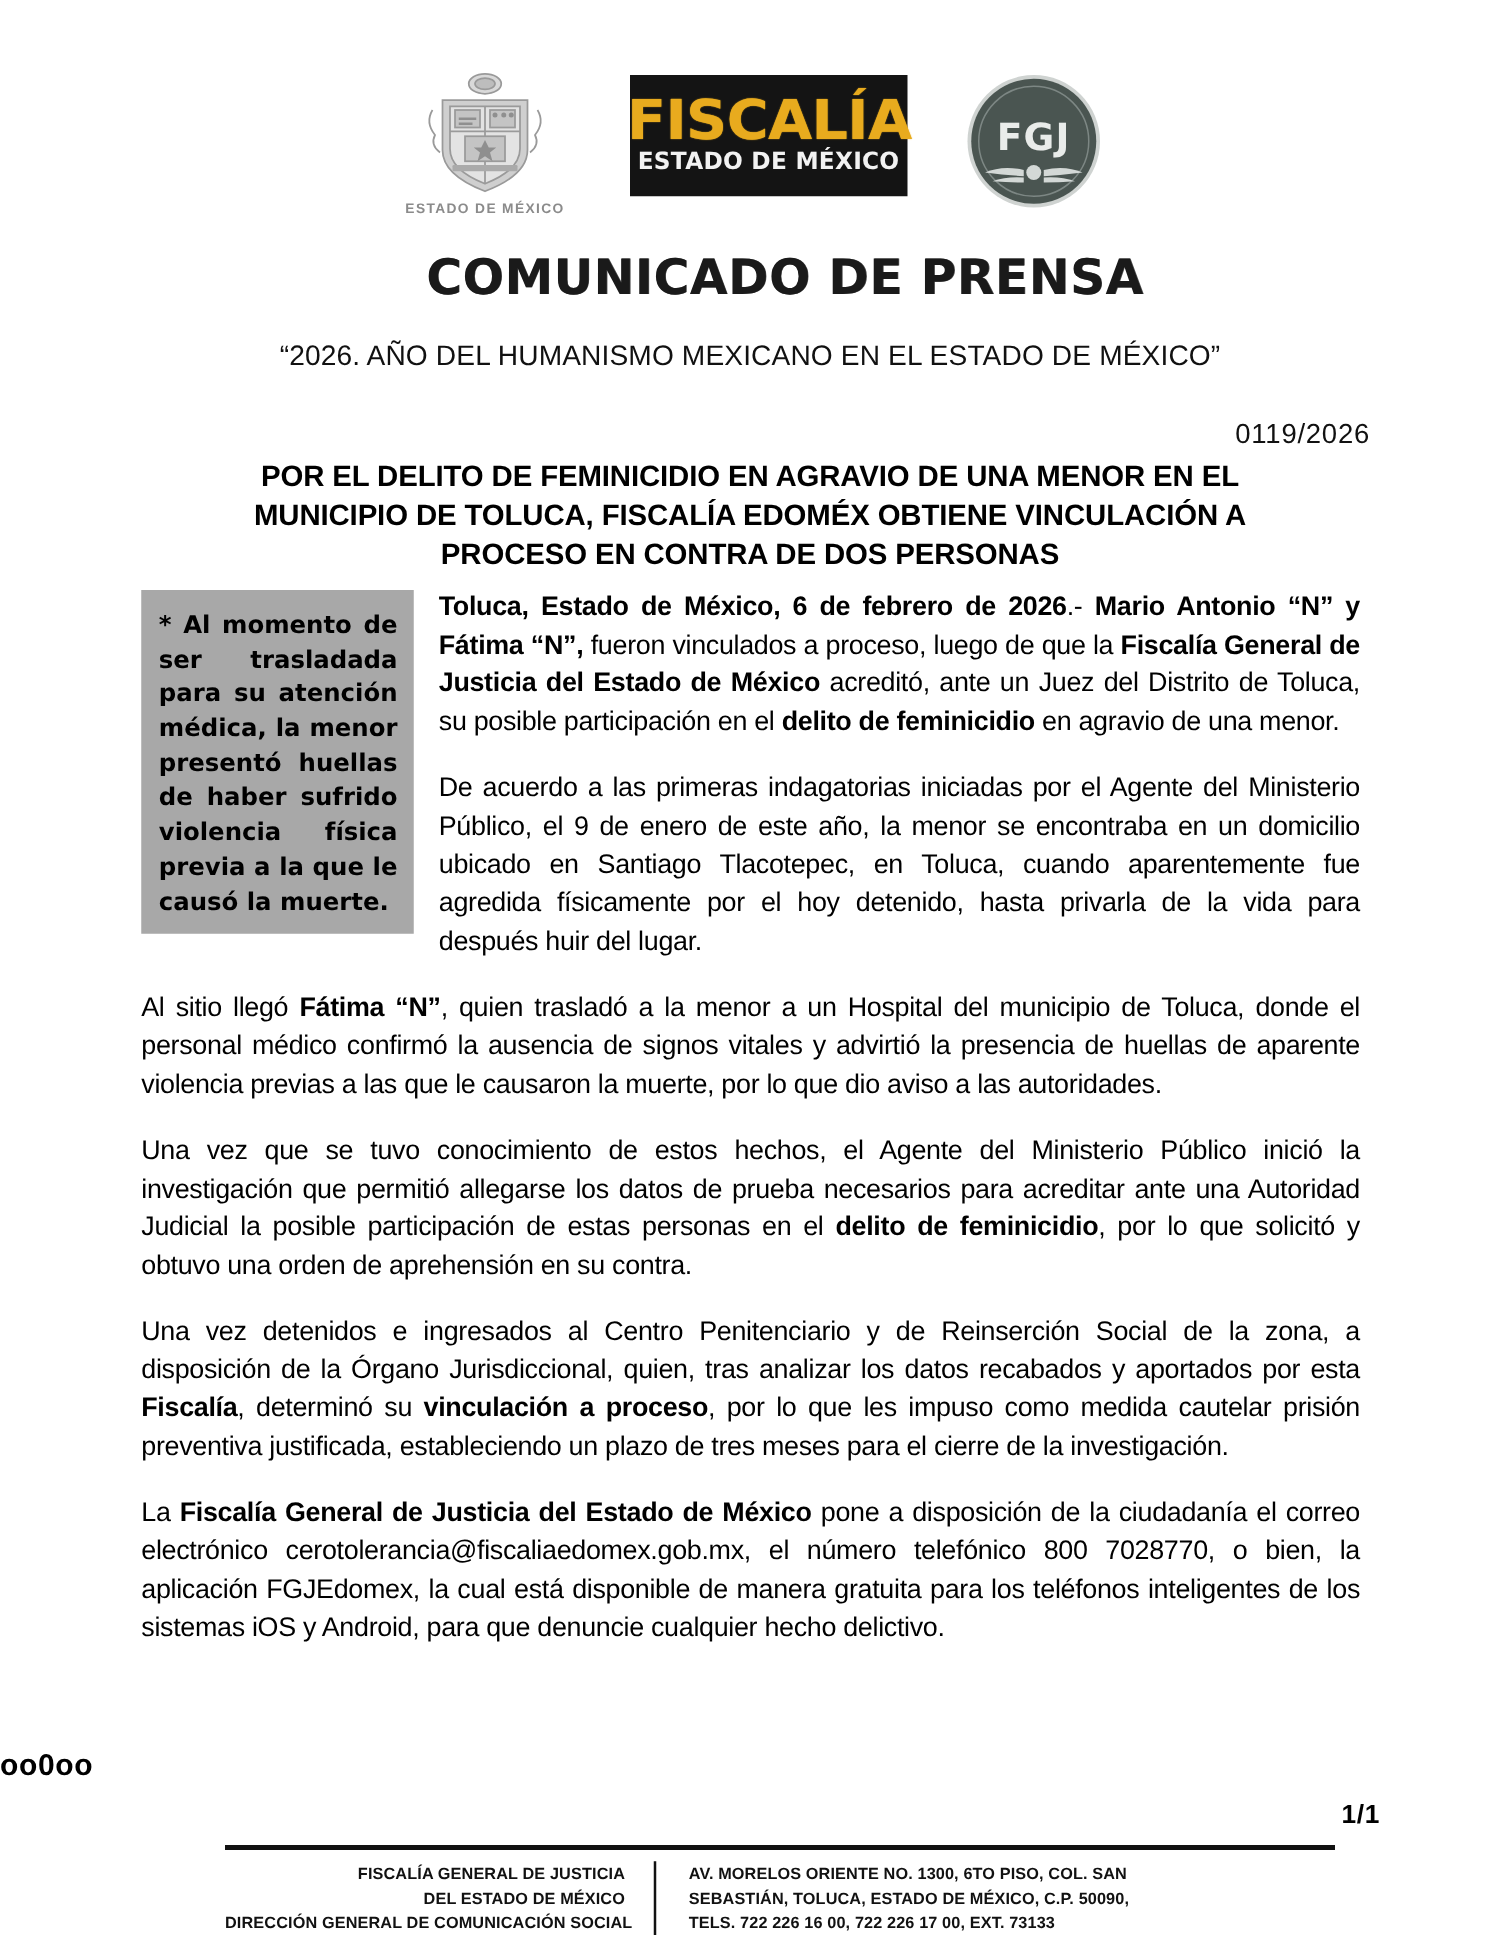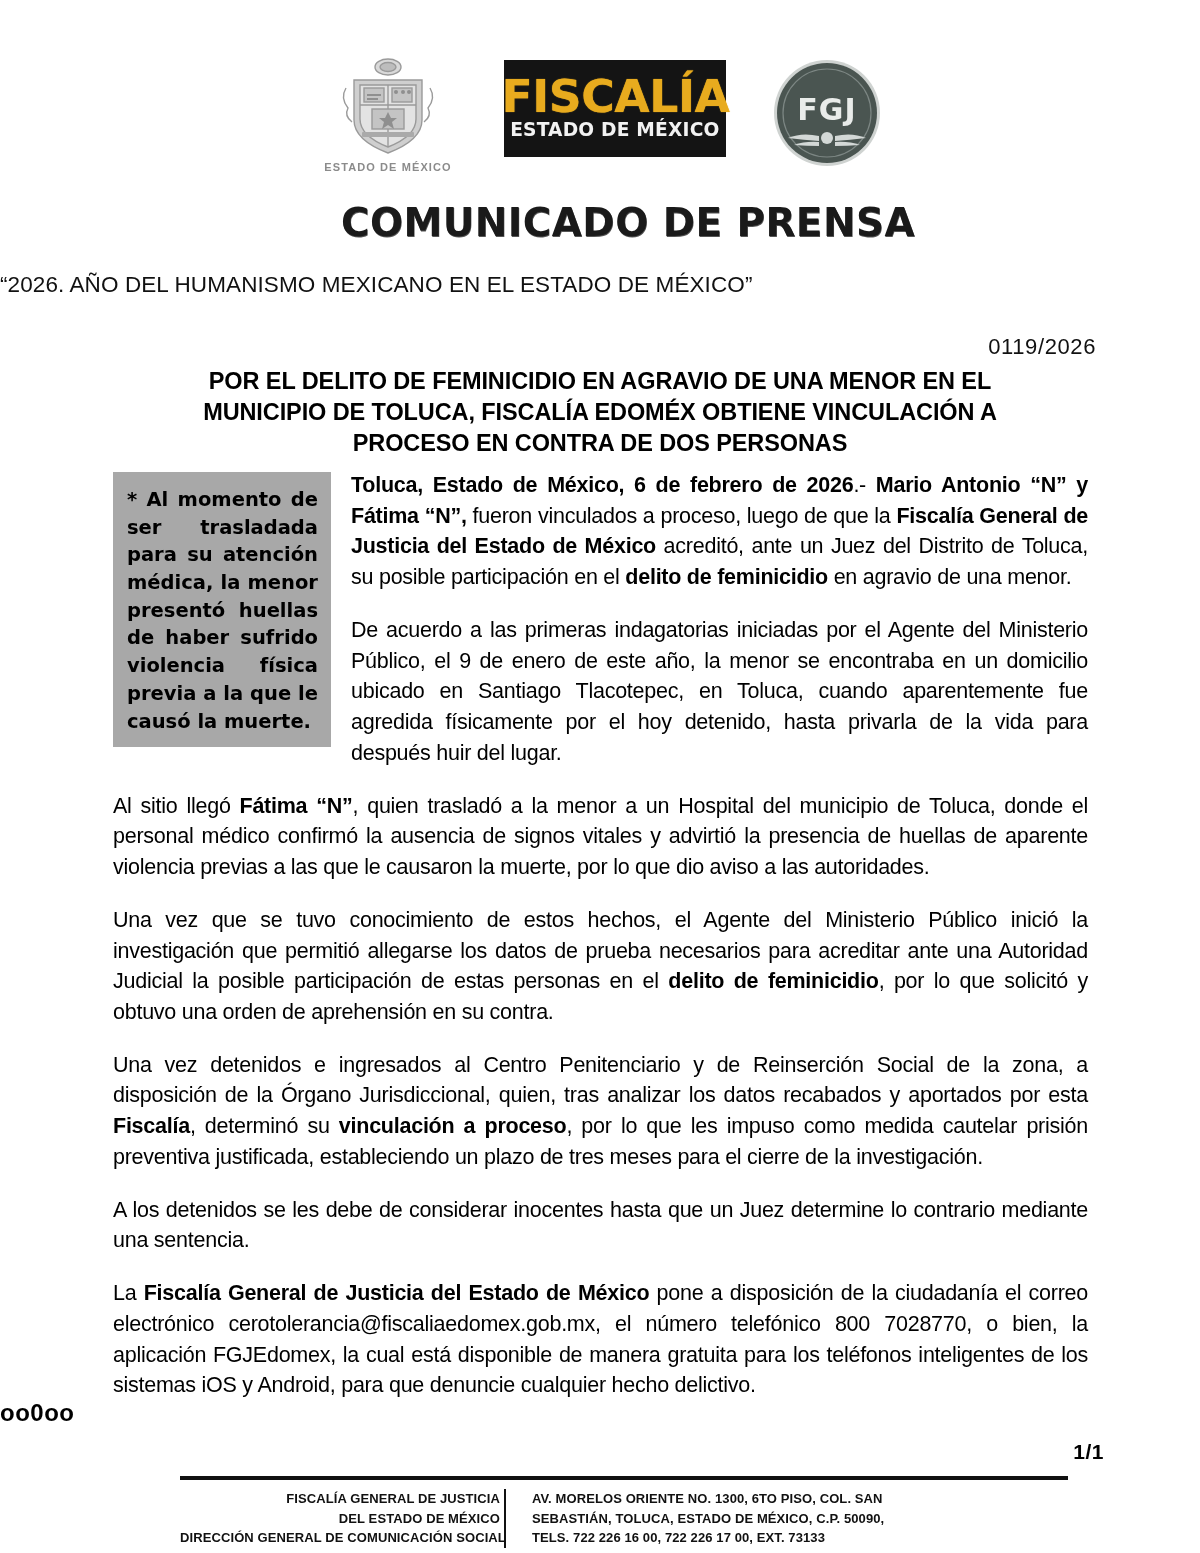--- a/index.html
+++ b/index.html
@@ -108,20 +108,21 @@
     letter-spacing: 0.4px;
     color: #1a1a1a;
     text-shadow: 0.5px 0.5px 0 #555;
     padding-left: 28px;
   }
   .year-slogan {
     position: absolute;
     top: 272px;
     left: 0;
     width: 1200px;
+    text-align: center;
     font-family: "Liberation Sans", sans-serif;
     font-size: 22.5px;
     font-weight: 400;
     letter-spacing: 0.1px;
     color: #111;
   }
   .doc-number {
     position: absolute;
     top: 334px;
     right: 104px;
@@ -218,21 +219,21 @@
     top: 1489px;
     left: 180px;
     width: 888px;
     display: flex;
     align-items: flex-start;
     justify-content: flex-start;
   }
   .footer-left {
     width: 320px;
     text-align: right;
-    padding-right: 4px;
+    padding-right: 23px;
     font-family: "Liberation Sans", sans-serif;
     font-size: 13px;
     font-weight: 700;
     line-height: 1.5;
     letter-spacing: 0.1px;
     color: #111;
   }
   .footer-divider {
     width: 2px;
     align-self: stretch;
@@ -320,21 +321,20 @@
     <p class="body-p lead-p"><b>Toluca, Estado de México, 6 de febrero de 2026</b><span>.- </span><b>Mario Antonio “N” y Fátima “N”,</b><span> fueron vinculados a proceso, luego de que la </span><b>Fiscalía General de Justicia del Estado de México</b><span> acreditó, ante un Juez del Distrito de Toluca, su posible participación en el </span><b>delito de feminicidio</b><span> en agravio de una menor.</span></p>
 
     <p class="body-p">De acuerdo a las primeras indagatorias iniciadas por el Agente del Ministerio Público, el 9 de enero de este año, la menor se encontraba en un domicilio ubicado en Santiago Tlacotepec, en Toluca, cuando aparentemente fue agredida físicamente por el hoy detenido, hasta privarla de la vida para después huir del lugar.</p>
 
     <p class="body-p"><span>Al sitio llegó </span><b>Fátima “N”</b><span>, quien trasladó a la menor a un Hospital del municipio de Toluca, donde el personal médico confirmó la ausencia de signos vitales y advirtió la presencia de huellas de aparente violencia previas a las que le causaron la muerte, por lo que dio aviso a las autoridades.</span></p>
 
     <p class="body-p"><span>Una vez que se tuvo conocimiento de estos hechos, el Agente del Ministerio Público inició la investigación que permitió allegarse los datos de prueba necesarios para acreditar ante una Autoridad Judicial la posible participación de estas personas en el </span><b>delito de feminicidio</b><span>, por lo que solicitó y obtuvo una orden de aprehensión en su contra.</span></p>
 
     <p class="body-p"><span>Una vez detenidos e ingresados al Centro Penitenciario y de Reinserción Social de la zona, a disposición de la Órgano Jurisdiccional, quien, tras analizar los datos recabados y aportados por esta </span><b>Fiscalía</b><span>, determinó su </span><b>vinculación a proceso</b><span>, por lo que les impuso como medida cautelar prisión preventiva justificada, estableciendo un plazo de tres meses para el cierre de la investigación.</span></p>
 
-    <p class="body-p">A los detenidos se les debe de considerar inocentes hasta que un Juez determine lo contrario mediante una sentencia.</p>
 
     <p class="body-p"><span>La </span><b>Fiscalía General de Justicia del Estado de México</b><span> pone a disposición de la ciudadanía el correo electrónico </span><span>cerotolerancia@fiscaliaedomex.gob.mx</span><span>, el número telefónico </span><span>800 7028770</span><span>, o bien, la aplicación </span><span>FGJEdomex</span><span>, la cual está disponible de manera gratuita para los teléfonos inteligentes de los sistemas iOS y Android, para que denuncie cualquier hecho delictivo.</span></p>
 
   </div>
 
   <div class="oo0oo">oo0oo</div>
   <div class="page-num">1/1</div>
   <div class="footer-rule"></div>
 
   <div class="footer-blocks">

